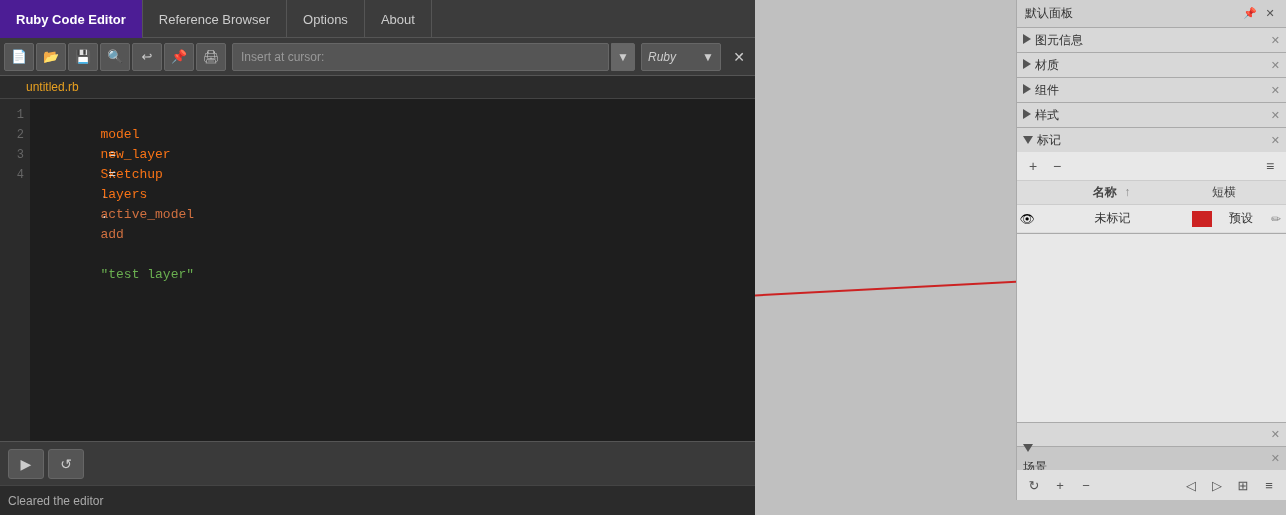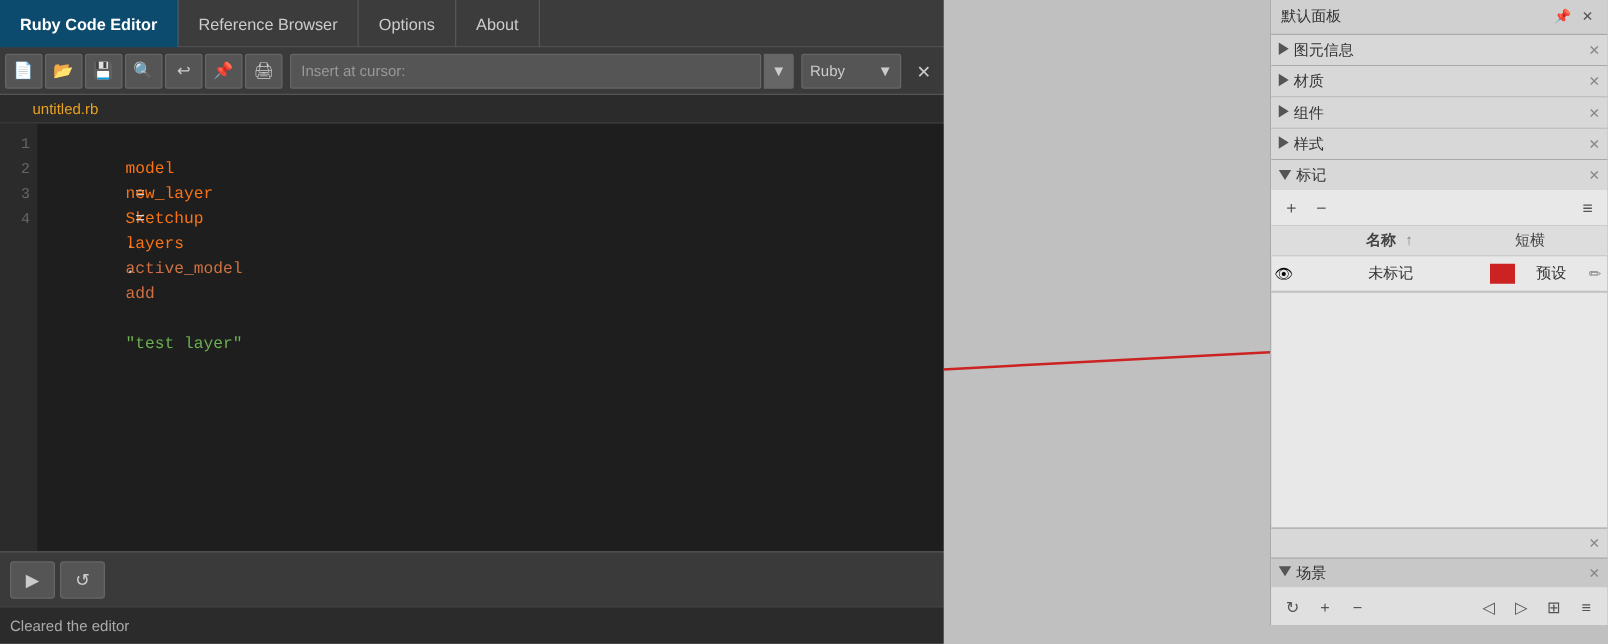--- a/index.html
+++ b/index.html
@@ -35,21 +35,21 @@
       display: flex;
       align-items: center;
       padding: 0 16px;
       height: 38px;
       cursor: pointer;
       font-size: 13px;
       color: #ccc;
       border-right: 1px solid #555;
     }
     .tab.active {
-      background: #0c4a6e;
+      background: #4c1d95;
       color: #fff;
       font-weight: bold;
     }
 
     
     .toolbar {
       display: flex;
       flex-direction: row;
       align-items: center;
       height: 38px;
@@ -102,20 +102,21 @@
       background: #555;
       border: 1px solid #666;
       border-radius: 2px;
       display: flex;
       align-items: center;
       justify-content: space-between;
       padding: 0 6px;
       cursor: pointer;
       color: #ccc;
       margin-left: 4px;
+      font-style: italic;
     }
     .close-btn {
       width: 24px;
       height: 24px;
       display: flex;
       align-items: center;
       justify-content: center;
       color: #ccc;
       cursor: pointer;
       font-size: 14px;
@@ -636,21 +637,21 @@
 
   <div class="shadow-section-header">
     <div style="display:flex;align-items:center;gap:4px;margin-top:44px;">
       <span><span class="triangle-right"></span></span>
       <span>阴影</span>
     </div>
     <span style="color:#888;font-size:11px;">✕</span>
   </div>
 
   <div class="scene-section-header">
-    <div style="display:flex;gap:4px;">
+    <div style="display:flex;gap:4px;flex-direction:column;">
       <span><span class="triangle-down"></span></span>
       <span>场景</span>
     </div>
     <span style="color:#888;font-size:11px;">✕</span>
   </div>
   <div class="scene-toolbar">
     <div class="scene-toolbar-btn">
       <span>↻</span>
     </div>
     <div class="scene-toolbar-btn">

